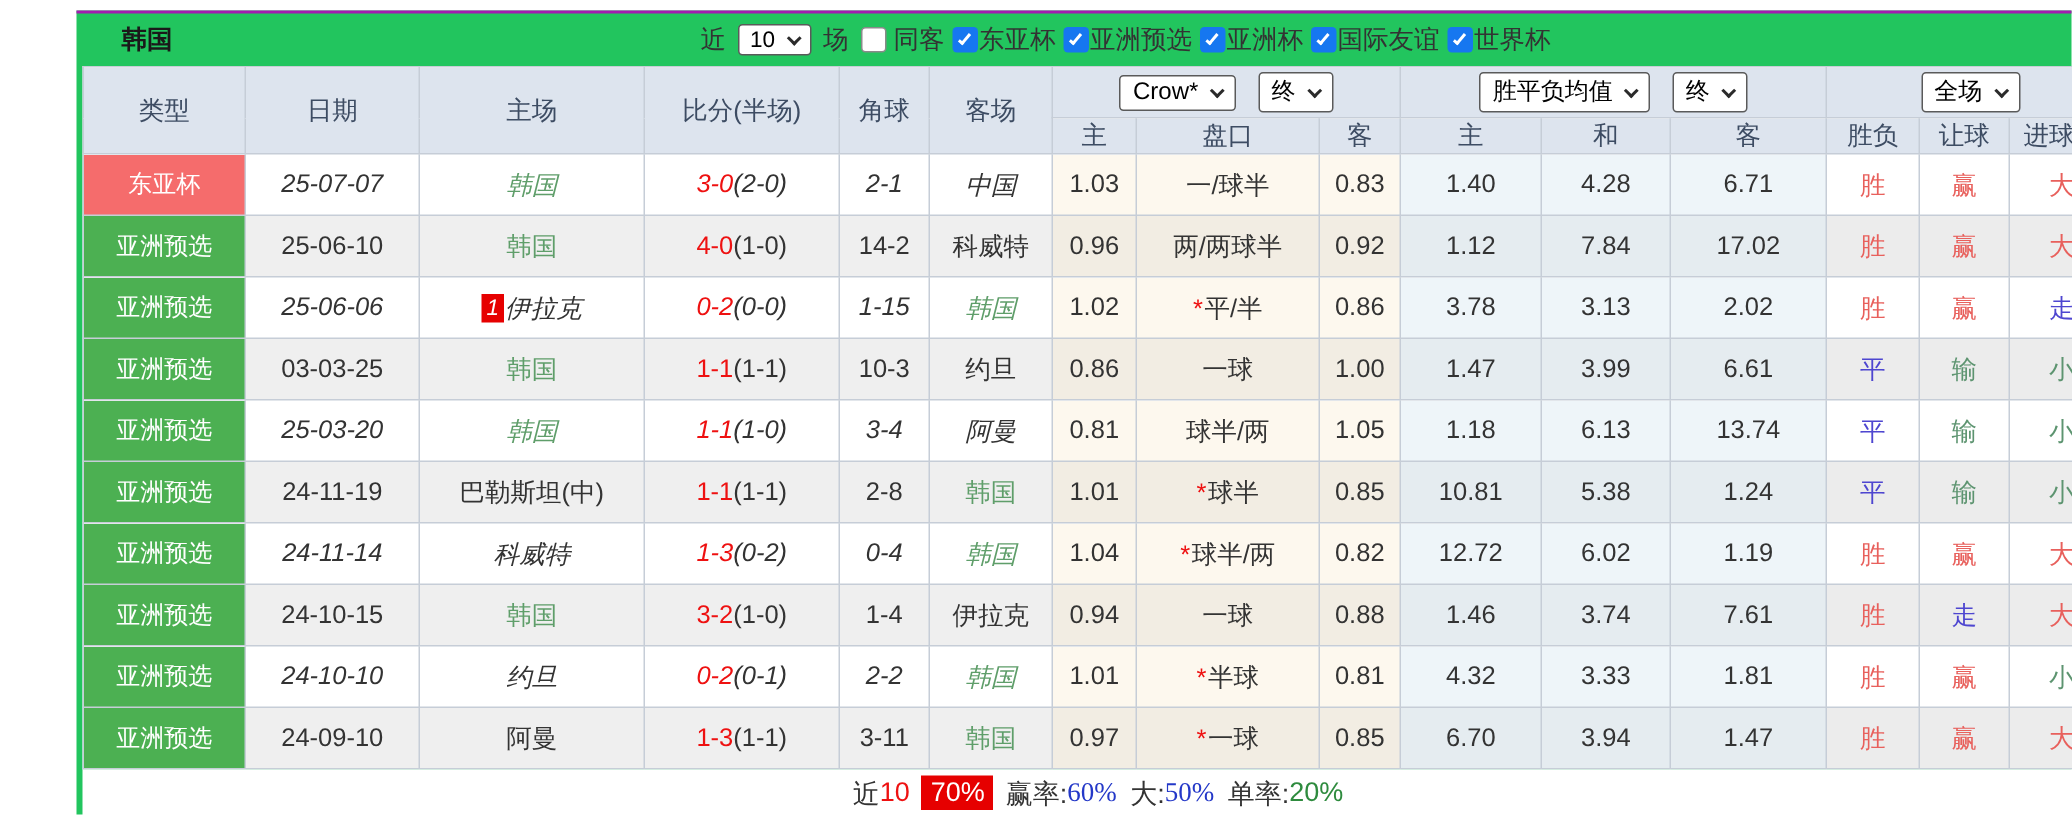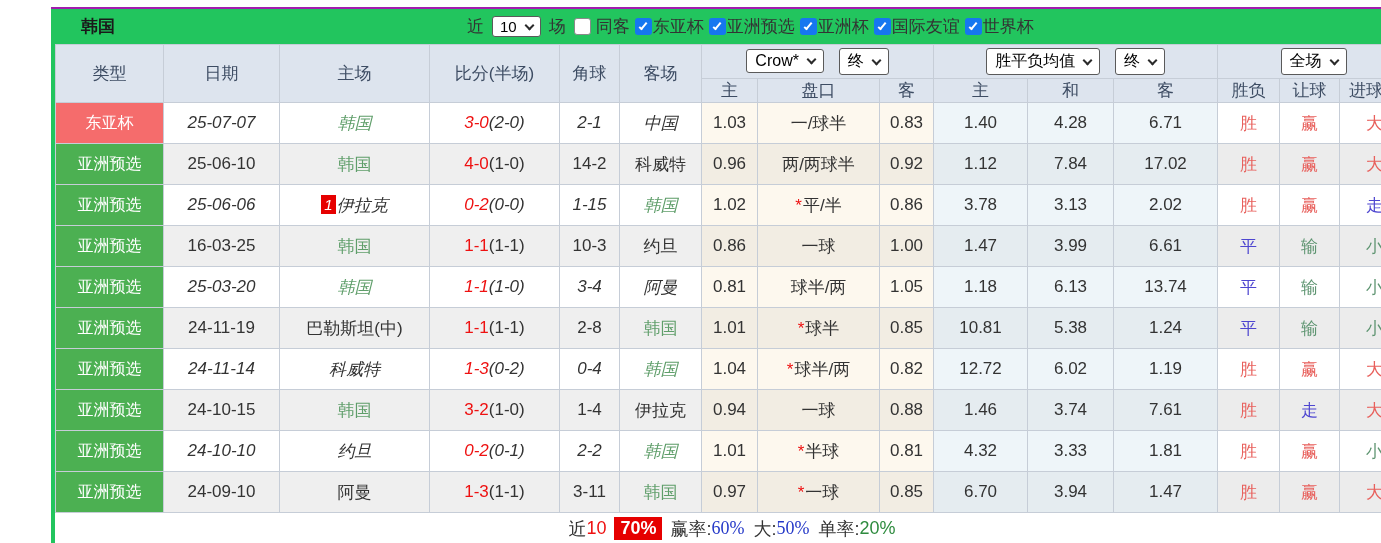--- a/index.html
+++ b/index.html
@@ -57,21 +57,21 @@
   .half { color:#333; }
   .star { color:#ee1111; margin-right:1px; }
   .r-red   { color:#e8605c; }
   .r-blue  { color:#4e46d0; }
   .r-green { color:#5d9470; }
 
   
   .footer { background:#fff; width:1354px; height:31px; display:flex; align-items:center;
             justify-content:center; font-size:18px; color:#333; }
   .f-red { color:#ee1111; }
-  .f-badge { background:#e60000; color:#fff; font-weight:bold; padding:1px 6px; margin:0 8px; }
+  .f-badge { background:#e60000; color:#fff; font-weight:normal; padding:1px 6px; margin:0 8px; }
   .f-blue { color:#2438c8;font-family:Liberation Serif, serif; }
   .f-green { color:#2e8b3e; }
   .f-sp { margin-left:9px; }
 </style>
 </head>
 <body>
 
 <div class="page">
   <div class="content">
 
@@ -225,21 +225,21 @@
             <td class="c-odds">0.86</td>
             <td class="c-avg">3.78</td>
             <td class="c-avg">3.13</td>
             <td class="c-avg">2.02</td>
             <td class="c-res r-red">胜</td>
             <td class="c-res r-red">赢</td>
             <td class="c-res r-blue">走</td>
           </tr>
           <tr class="even">
             <td class="c-type type-green">亚洲预选</td>
-            <td class="c-plain">16-03-25</td>
+            <td class="c-plain">03-03-25</td>
             <td class="c-plain"><span class="team subj">韩国</span></td>
             <td class="c-plain"><span class="score">1-1</span><span class="half">(1-1)</span></td>
             <td class="c-plain">10-3</td>
             <td class="c-plain"><span class="team">约旦</span></td>
             <td class="c-odds">0.86</td>
             <td class="c-odds">一球</td>
             <td class="c-odds">1.00</td>
             <td class="c-avg">1.47</td>
             <td class="c-avg">3.99</td>
             <td class="c-avg">6.61</td>

